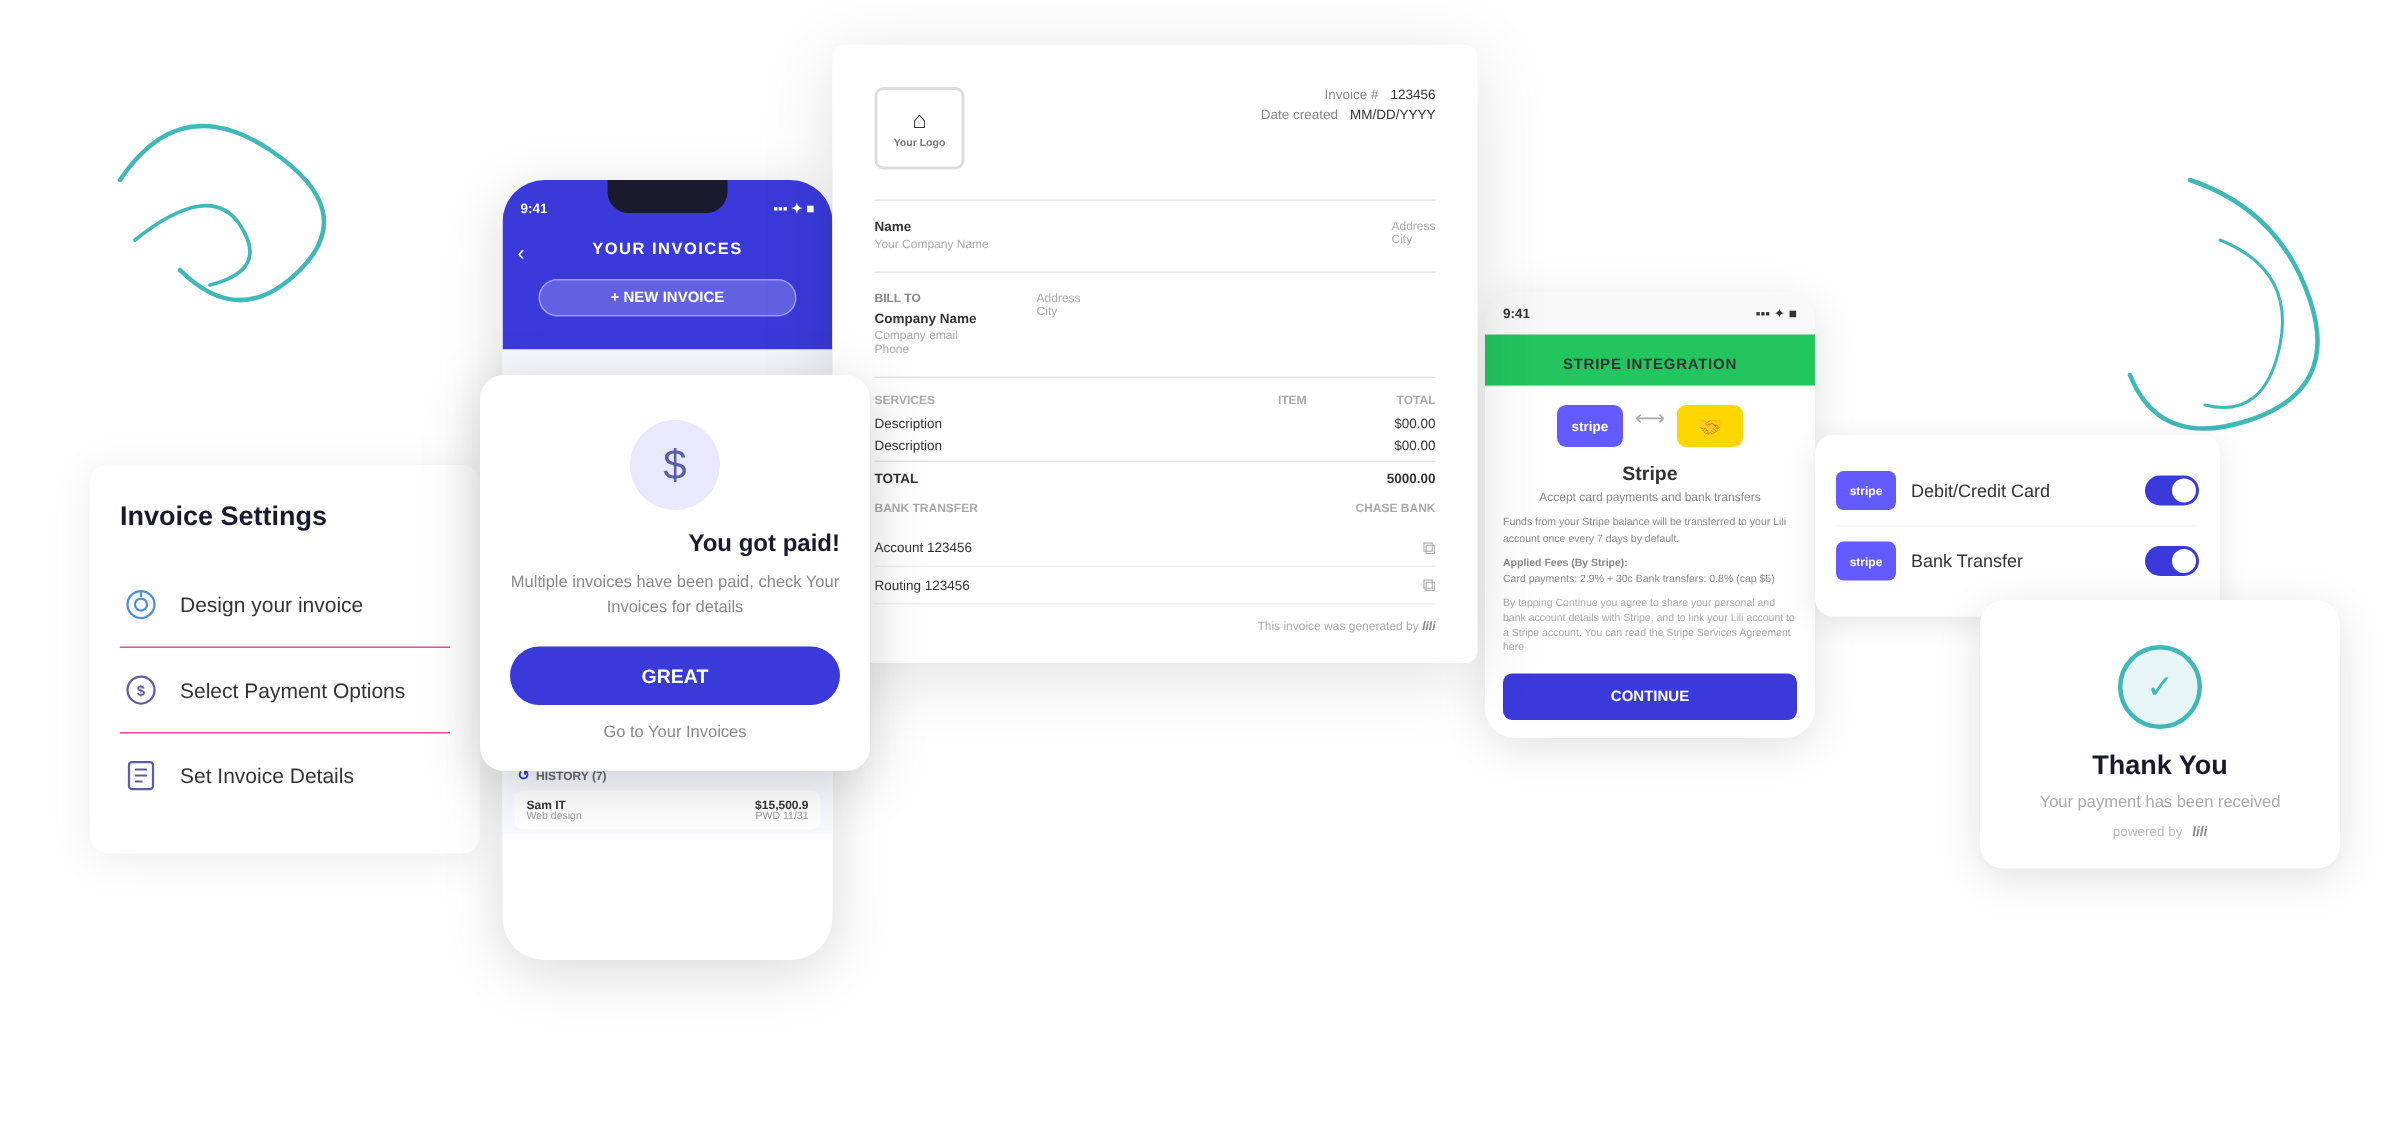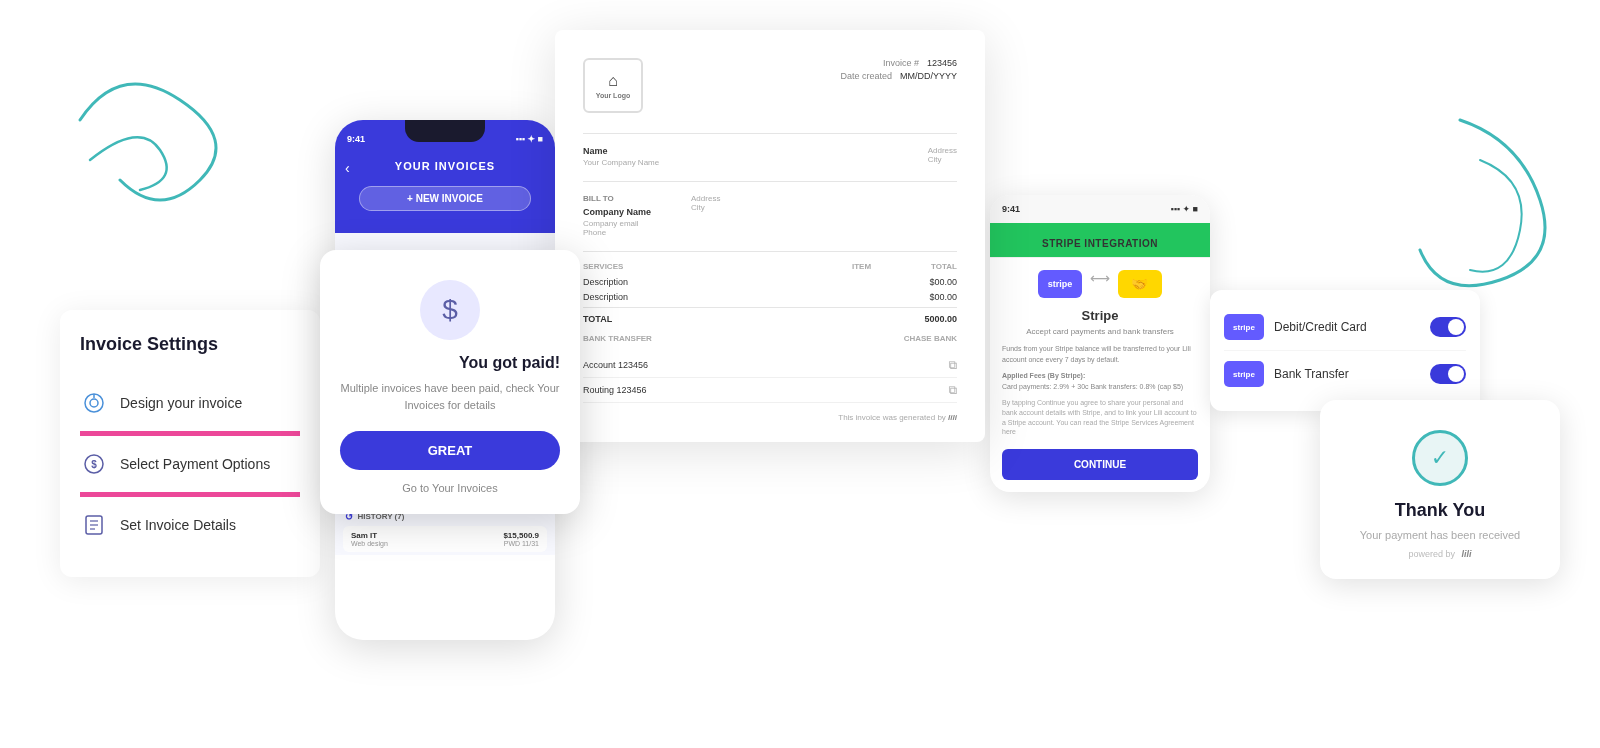--- a/index.html
+++ b/index.html
@@ -28,21 +28,21 @@
       font-size: 18px;
       font-weight: 700;
       color: #1a1a2e;
       margin-bottom: 20px;
     }
     .settings-item {
       display: flex;
       align-items: center;
       gap: 12px;
       padding: 14px 0;
-      border-bottom: 5px solid #ec4899;
+      border-bottom: 1px solid #ec4899;
       cursor: pointer;
     }
     .settings-item:last-child { border-bottom: none; }
     .settings-item-icon {
       width: 28px;
       height: 28px;
       display: flex;
       align-items: center;
       justify-content: center;
       flex-shrink: 0;

